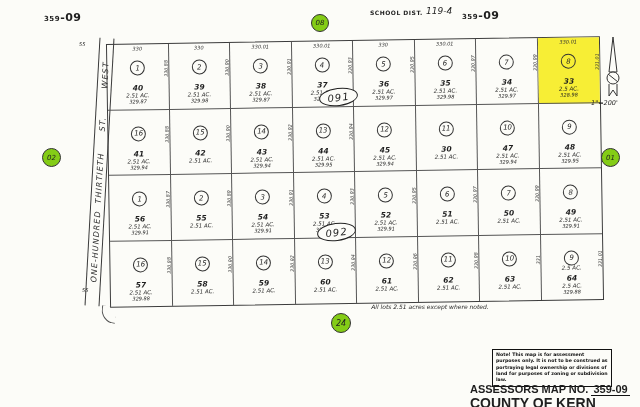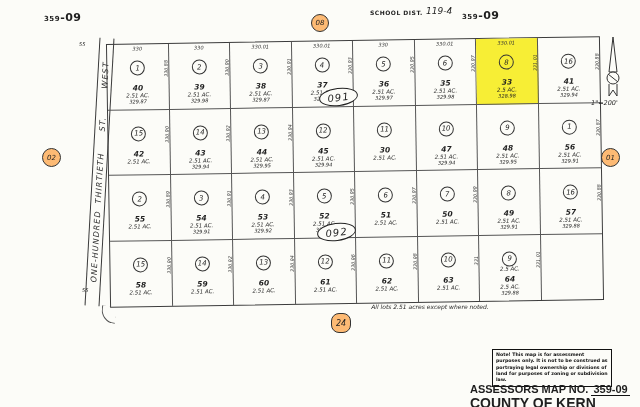--- a/index.html
+++ b/index.html
@@ -11,25 +11,25 @@
   .sheet .suf{font-size:11px;}
   .sheet-left{left:44px;top:6px;}
   .sheet-right{left:462px;top:4px;}
   .map-title{position:absolute;left:0;right:0;top:4px;text-align:center;
              font-family:"Liberation Sans",sans-serif;font-weight:bold;font-size:13px;letter-spacing:3px;}
   .school{position:absolute;left:370px;top:9px;font-size:6px;font-weight:bold;letter-spacing:.5px;}
   .school-val{position:absolute;left:410px;top:6px;font-size:9px;font-style:italic;margin-left:16px;}
   
   .refcircle{position:absolute;border:1px solid #333;border-radius:50%;
              display:flex;align-items:center;justify-content:center;
-             font-size:7px;font-style:italic;background:#fdba74;}
+             font-size:7px;font-style:italic;background:#84cc16;}
   .ref-top{left:311px;top:14px;width:16px;height:16px;}
   .ref-left{left:42px;top:148px;width:17px;height:17px;}
   .ref-right{left:601px;top:148px;width:17px;height:17px;}
-  .ref-bottom{left:331px;top:313px;width:18px;height:18px;font-size:8px;border-radius:8px;}
+  .ref-bottom{left:331px;top:313px;width:18px;height:18px;font-size:8px;}
   
   .roadoval{position:absolute;border:1px solid #222;border-radius:50%;width:37px;height:16px;
             display:flex;align-items:center;justify-content:center;font-size:10px;font-style:italic;
             background:#fcfcf8;transform:rotate(-7deg);letter-spacing:1px;}
   .oval-1{left:319px;top:88px;}
   .oval-2{left:317px;top:223px;}
   
   .street{position:absolute;left:92px;top:38px;width:13px;height:268px;
           border-left:1.4px solid #3a3a3a;border-right:1.4px solid #3a3a3a;
           transform:rotate(3.2deg);}
@@ -144,20 +144,27 @@
         <div class="sidedim">330.95</div>
       </div>
       <div class="cell">
         <div class="topdim">330.01</div>
         <div class="circ">6</div>
         <div class="lot">35</div>
         <div class="ac">2.51 AC.</div>
         <div class="bot">329.98</div>
         <div class="sidedim">330.97</div>
       </div>
+      <div class="cell">
+        <div class="circ">7</div>
+        <div class="lot">34</div>
+        <div class="ac">2.51 AC.</div>
+        <div class="bot">329.97</div>
+        <div class="sidedim">330.99</div>
+      </div>
       <div class="cell hl">
         <div class="topdim">330.01</div>
         <div class="circ">8</div>
         <div class="lot">33</div>
         <div class="ac">2.5 AC.</div>
         <div class="bot">328.98</div>
         <div class="sidedim">331.01</div>
       </div>
       <div class="cell">
         <div class="circ">16</div>

